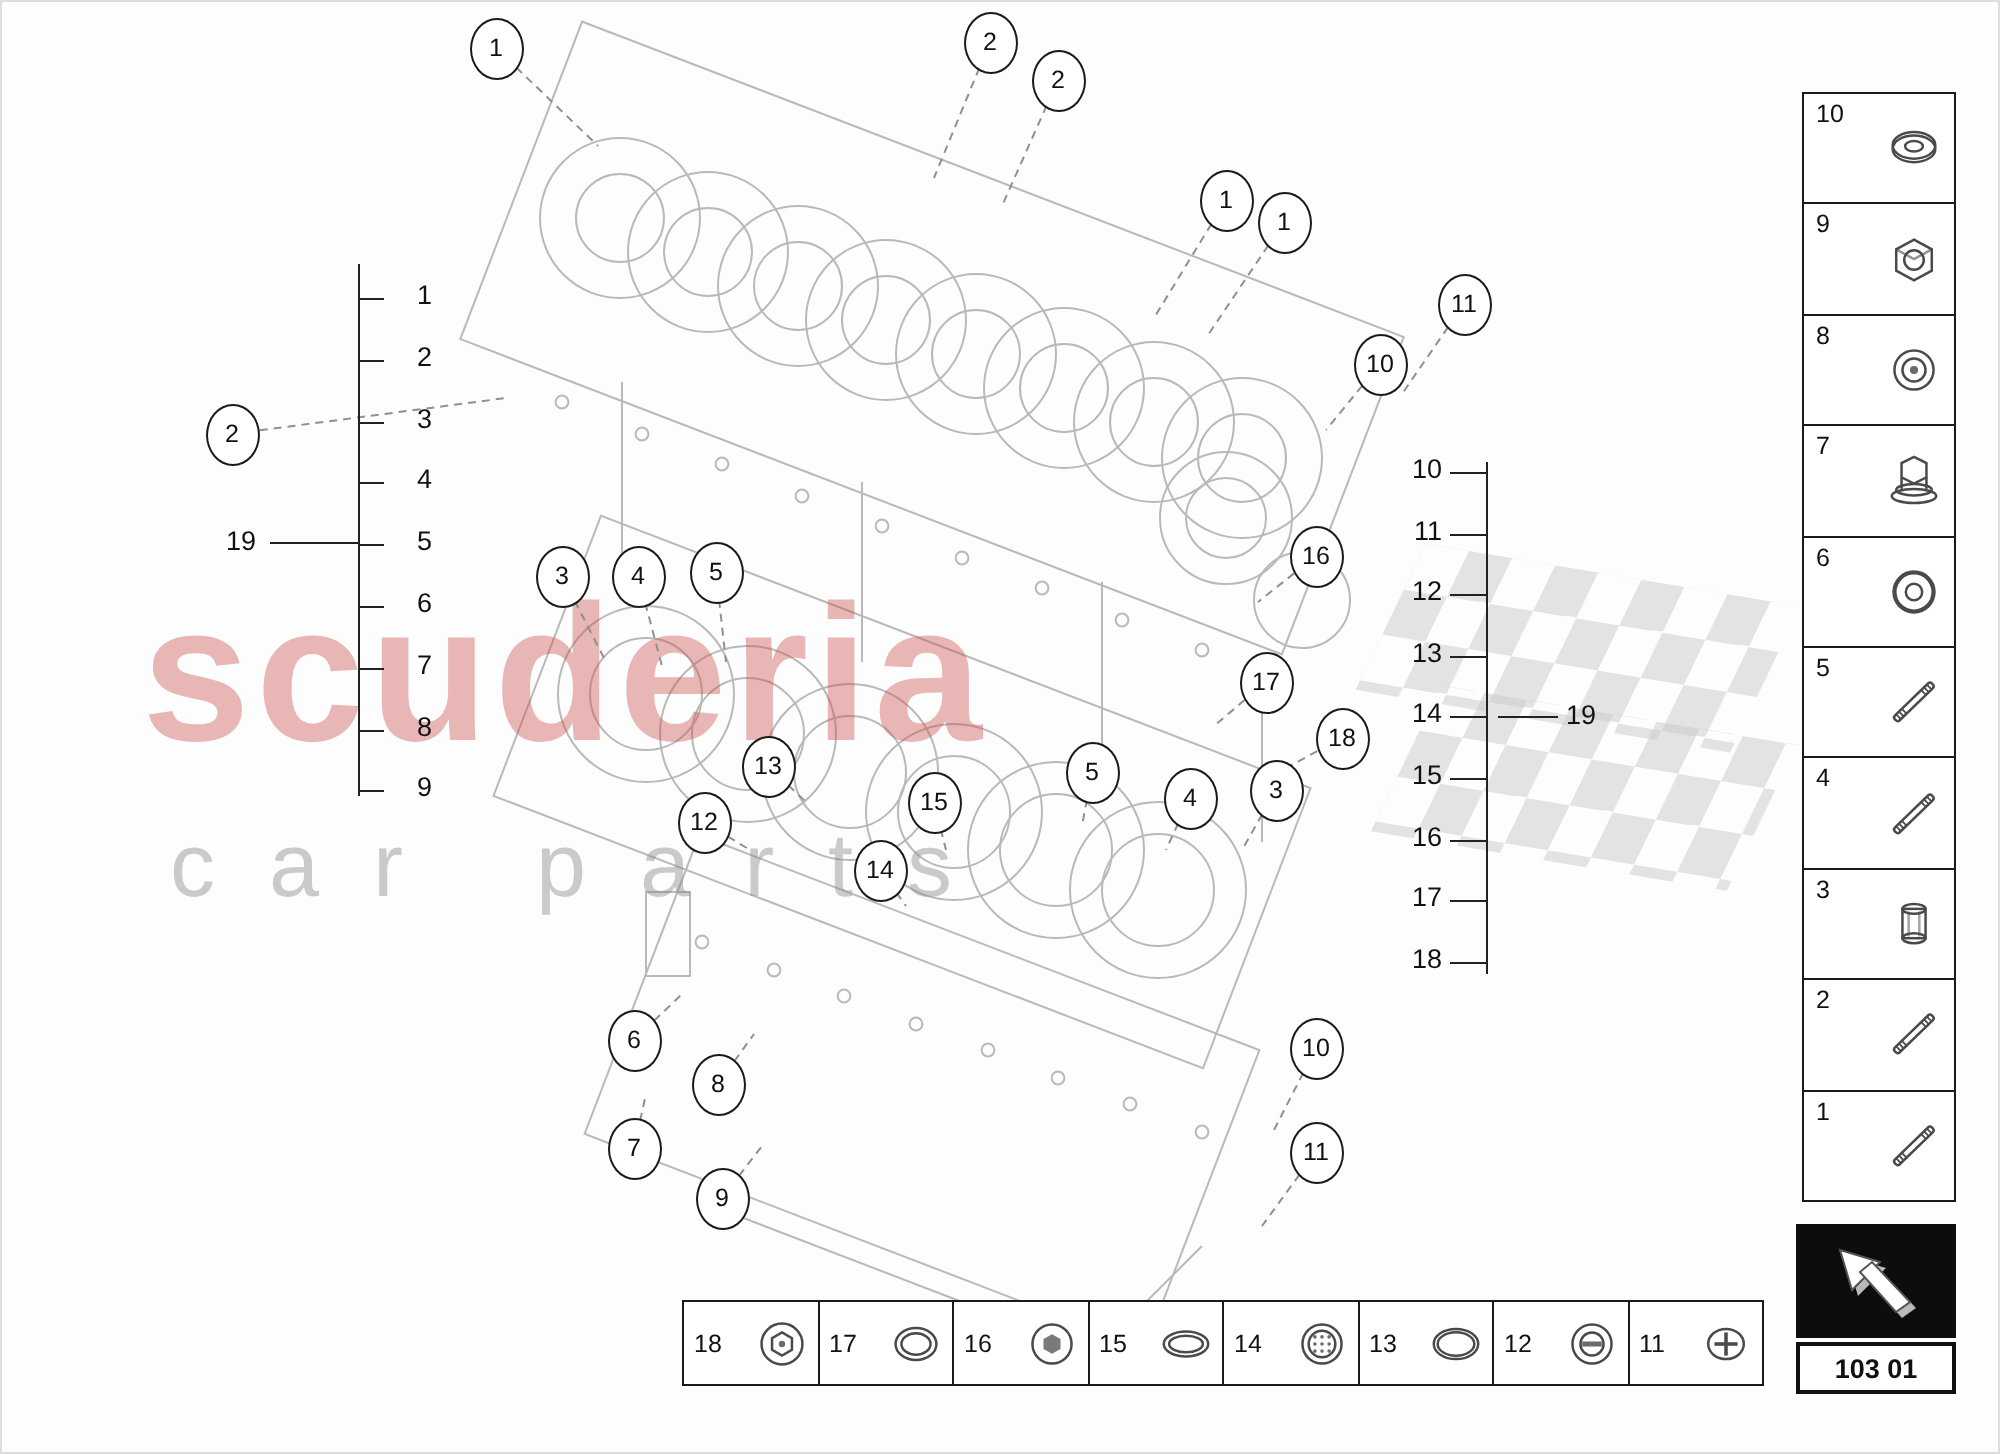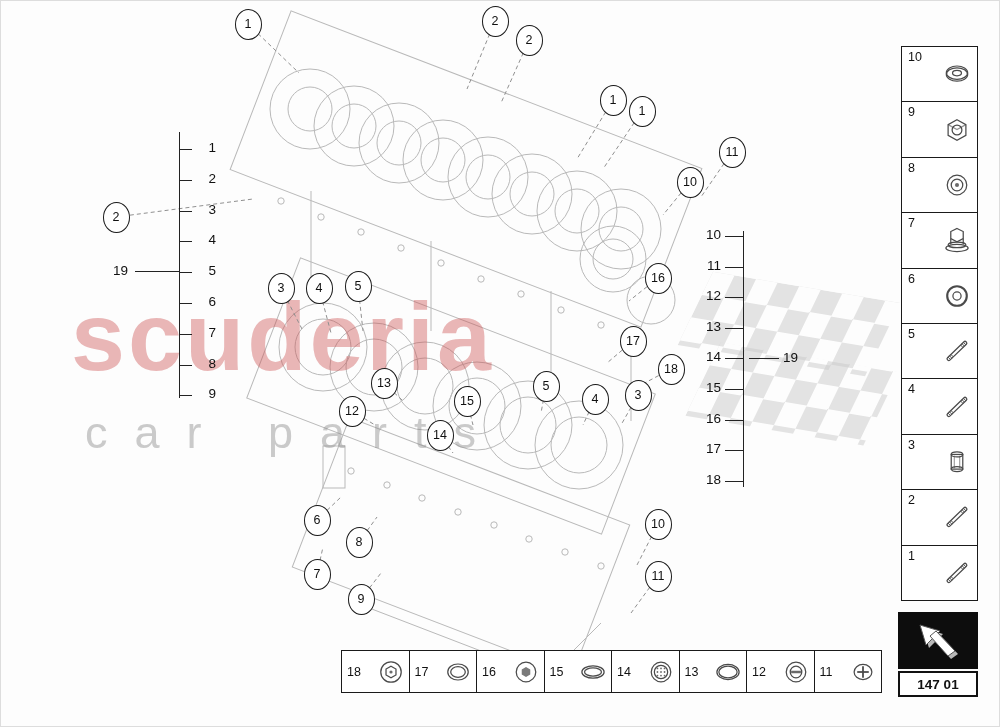--- a/index.html
+++ b/index.html
@@ -435,15 +435,15 @@
     </div>
 
   <div class="nav-box">
     <svg width="56" height="44" viewBox="0 0 56 44">
       <polygon points="13,9 33,15 19,29" fill="#b9b9b9"></polygon>
       <polygon points="23,20 29,15 48,35 41,40" fill="#b9b9b9"></polygon>
       <polygon points="10,6 30,12 16,26" fill="#ffffff" stroke="#555" stroke-width="1"></polygon>
       <polygon points="20,17 26,12 45,32 38,37" fill="#ffffff" stroke="#555" stroke-width="1"></polygon>
     </svg>
   </div>
-  <div class="code-box">147 01</div>
+  <div class="code-box">103 01</div>
 
 </div>
 
 </body></html>

